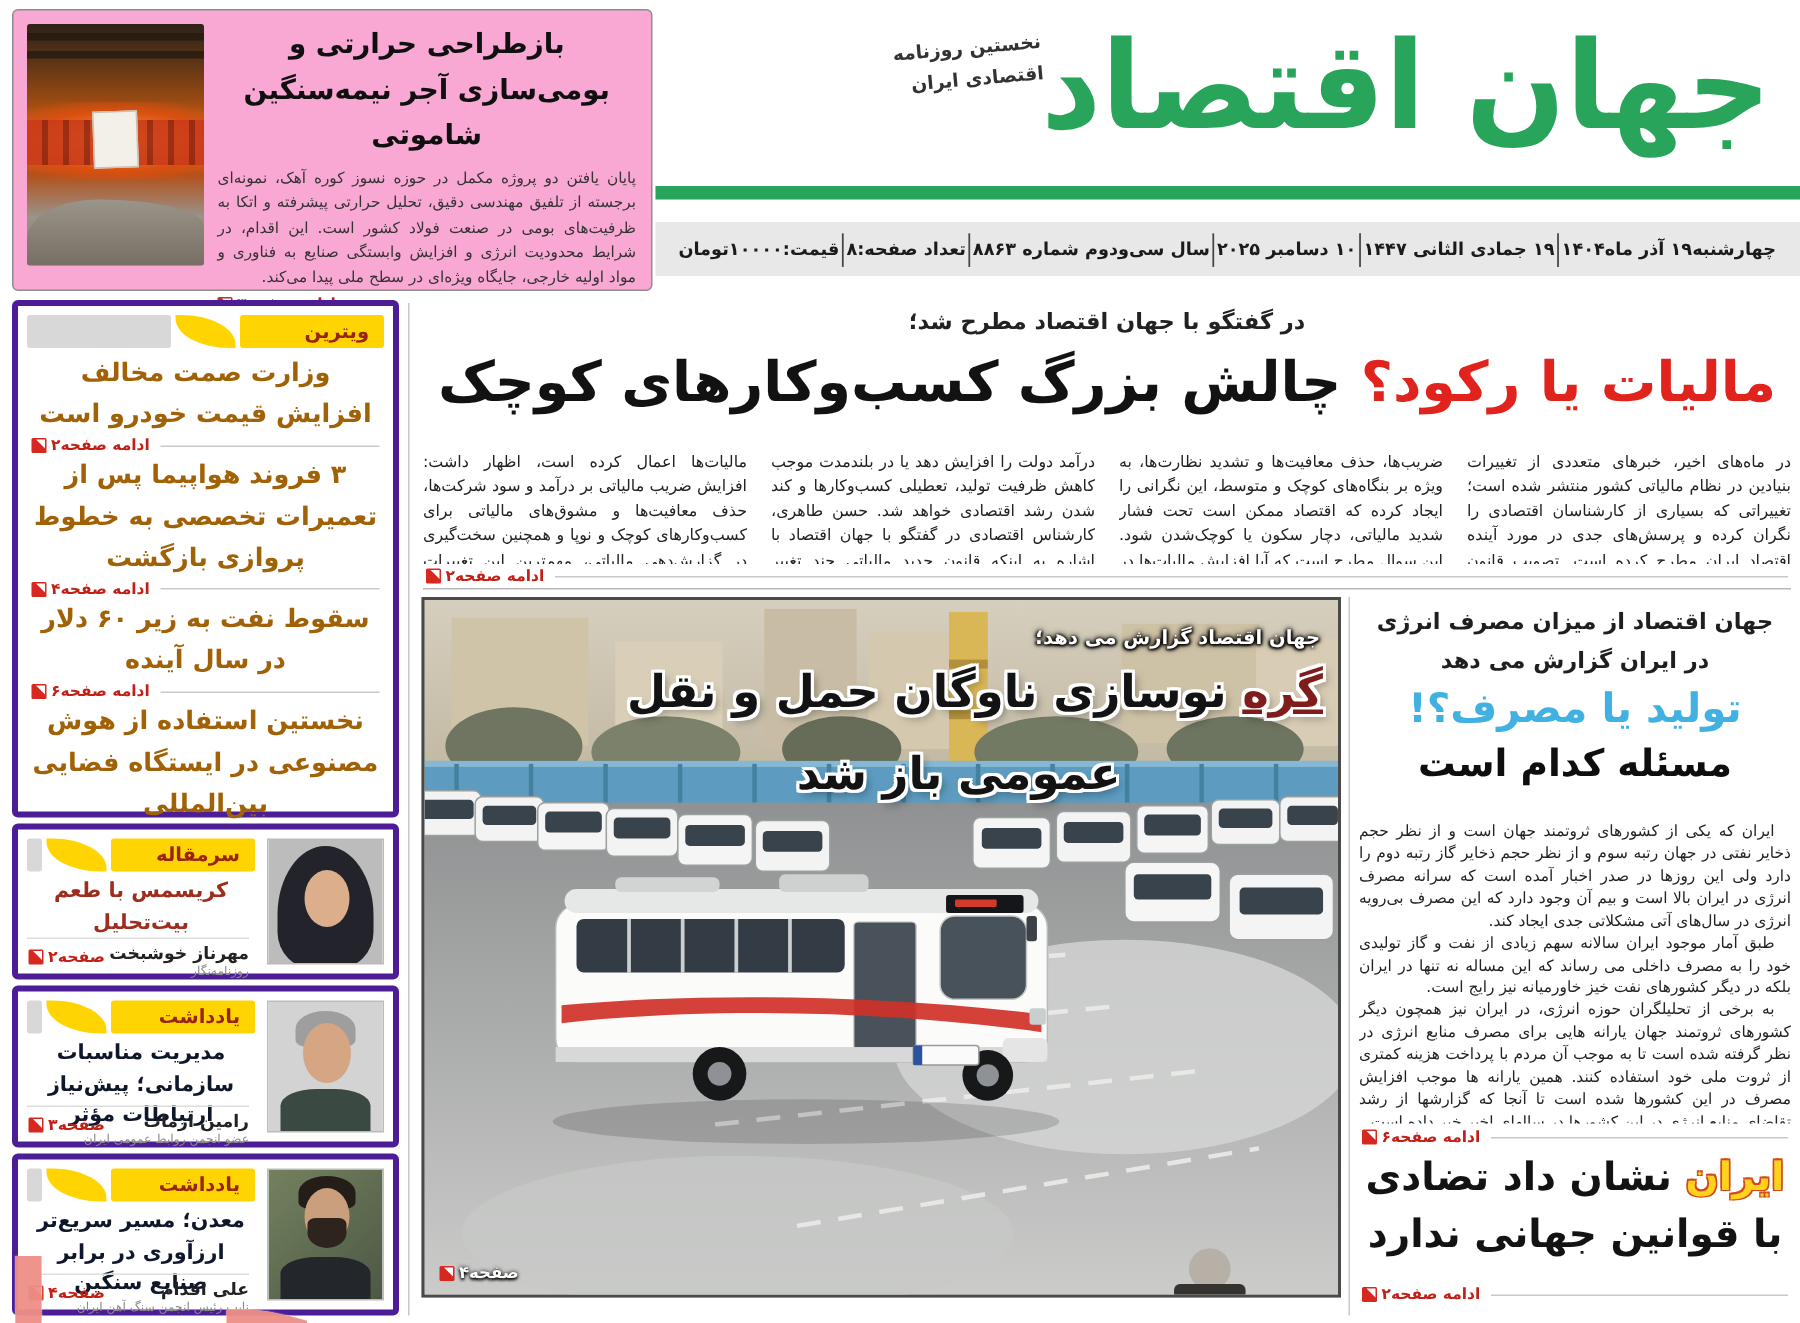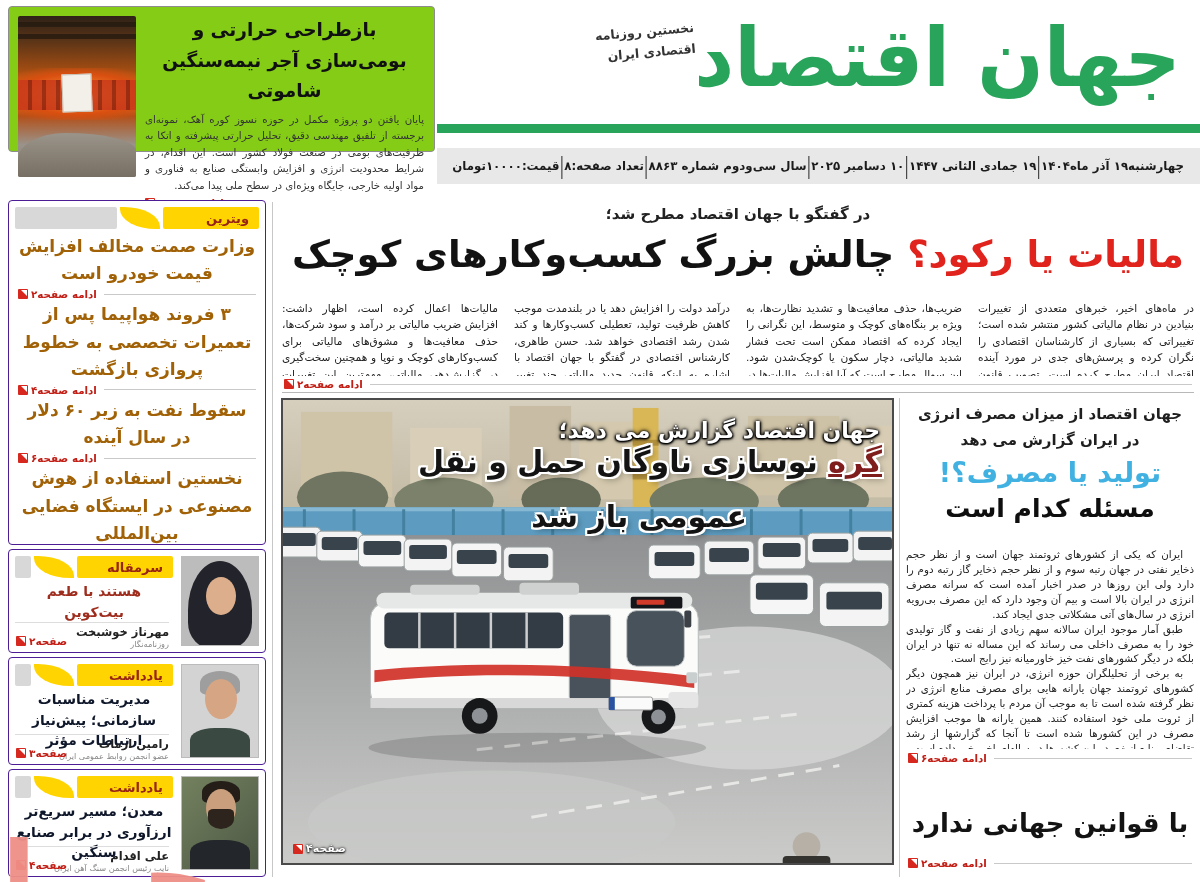--- a/index.html
+++ b/index.html
@@ -24,22 +24,22 @@
   }
   #date-strip {
     position:absolute; left:437px; right:0; top:148px; height:36px; background:#e8e8e8;
     display:flex; direction:rtl; align-items:center; justify-content:space-between;
     padding:0 16px; font-size:11.8px; font-weight:bold; color:#1b1b1b; white-space:nowrap;
   }
   .date-sep { color:#444; font-weight:normal; font-size:14px; transform:scaleY(1.6); }
 
   
   #topleft-box {
-    position:absolute; left:8px; top:6px; width:427px; height:146px;
-    border:1.5px solid #8d8d8d; border-radius:4px; background:#84cc16;
+    position:absolute; left:8px; top:6px; width:427px; height:188px;
+    border:1.5px solid #8d8d8d; border-radius:4px; background:#f9a8d4;
   }
   #furnace-photo {
     position:absolute; left:9px; top:9px; width:118px; height:161px; overflow:hidden; border-radius:2px;
     background:linear-gradient(180deg,#2e2218 0%,#5d3517 16%,#a34d12 34%,#e07a1f 50%,#b34f18 62%,#9a938a 80%,#847d72 100%);
   }
   #furnace-photo .beam { position:absolute; left:0; right:0; height:5px; background:#241a10; opacity:.8; }
   #furnace-photo .glow { position:absolute; left:-20px; top:52px; width:160px; height:52px;
     background:radial-gradient(ellipse at 50% 50%, #ff9b3a 0%, #d94f10 55%, transparent 80%); }
   #furnace-photo .cyl { position:absolute; left:0; top:64px; width:118px; height:30px;
     background:repeating-linear-gradient(90deg,#c93a1a 0 10px,#8f2410 10px 14px); opacity:.85; }
@@ -70,21 +70,21 @@
   .more-text { color:#c21f16; font-weight:bold; font-size:10.3px; direction:rtl; white-space:nowrap; }
   .more-line { flex:1; height:1px; background:#c9c9c9; margin-left:7px; }
 
   
   .vdiv { position:absolute; width:1px; background:#c7c7c7; }
   #vdiv1 { left:272px; top:202px; bottom:5px; }
   #vdiv2 { left:899px; top:398px; bottom:5px; }
   #hr-lead { position:absolute; left:282px; width:912px; top:392px; height:1px; background:#b8b8b8; }
 
   
-  .side-box { position:absolute; left:8px; width:258px; background:#fff; border:1px solid #4c1d95; border-radius:4px; }
+  .side-box { position:absolute; left:8px; width:258px; background:#fff; border:4px solid #4c1d95; border-radius:4px; }
   .tab-bar { position:absolute; top:6px; left:6px; display:flex; height:22px; }
   .tab-gray { flex:1; background:#d8d8d8; border-radius:2px; }
   .tab-swash { width:40px; background:#ffd400; margin:0 3px; border-radius:0 90% 0 90%; }
   .tab-label {
     background:#ffd400; color:#982414; font-weight:bold; font-size:13px;
     display:flex; align-items:center; justify-content:flex-start; padding:0 10px;
     direction:rtl; border-radius:2px; min-width:96px;
   }
   #vitrine-box { top:200px; height:345px; }
   #vitrine-items { position:absolute; top:32px; bottom:6px; left:9px; right:9px;
@@ -148,21 +148,21 @@
   .lead-col { flex:1; font-size:10.6px; line-height:1.55; text-align:justify; color:#222; direction:rtl; overflow:hidden; }
   #lead-more { position:absolute; left:284px; width:908px; top:377px; }
 
   
   #photo {
     position:absolute; left:281px; top:398px; width:613px; height:467px;
     border:2px solid #4a4a4a; overflow:hidden; background:#b9bab8;
   }
   #photo svg { position:absolute; inset:0; }
   #photo-kicker { position:absolute; right:12px; top:18px; direction:rtl;
-    font-size:22px; font-weight:bold; color:#fff;
+    font-size:13px; font-weight:bold; color:#fff;
     text-shadow:0 0 3px #000, 0 0 5px #000, 1px 1px 2px #000, -1px 1px 2px #000; }
   .outlined {
     font-weight:bold; direction:rtl; color:#131313; letter-spacing:-0.5px;
     text-shadow:-2px -2px 0 #fff, 2px -2px 0 #fff, -2px 2px 0 #fff, 2px 2px 0 #fff,
                 0 -2px 0 #fff, 0 2px 0 #fff, -2px 0 0 #fff, 2px 0 0 #fff, 3px 3px 6px rgba(0,0,0,.35);
   }
   #photo-h1 { position:absolute; right:10px; top:44px; font-size:30px; }
   #photo-h1 .red { color:#7f1d1d;text-decoration:underline; }
   #photo-h2 { position:absolute; right:145px; top:99px; font-size:30px; }
   #photo-page { position:absolute; left:10px; bottom:8px; display:flex; align-items:center; }
@@ -297,21 +297,21 @@
     <div class="tab-bar">
       <div class="tab-gray"></div>
       <div class="tab-swash"></div>
       <div class="tab-label">سرمقاله</div>
     </div>
     <div id="pt-woman" class="portrait">
       <div class="pt-bg"></div>
       <div class="hijab"></div>
       <div class="pt-face"></div>
     </div>
-    <div class="card-title red">هستند با طعم بیت‌کوین</div>
+    <div class="card-title red">کریسمس با طعم بیت‌تحلیل</div>
     <div class="card-author">مهرناز خوشبخت</div>
     <div class="card-role">روزنامه‌نگار</div>
     <div class="page-marker">
       <span class="cicon"></span>
       <span class="more-text">صفحه۲</span>
     </div>
   </div>
 
   <div class="side-box opinion-card" style="top:657px; height:108px">
     <div class="tab-bar">
@@ -519,20 +519,21 @@
     <p>ایران که یکی از کشورهای ثروتمند جهان است و از نظر حجم ذخایر نفتی در جهان رتبه سوم و از نظر حجم ذخایر گاز رتبه دوم را دارد ولی این روزها در صدر اخبار آمده است که سرانه مصرف انرژی در ایران بالا است و بیم آن وجود دارد که این مصرف بی‌رویه انرژی در سال‌های آتی مشکلاتی جدی ایجاد کند.</p>
     <p>طبق آمار موجود ایران سالانه سهم زیادی از نفت و گاز تولیدی خود را به مصرف داخلی می رساند که این مساله نه تنها در ایران بلکه در دیگر کشورهای نفت خیز خاورمیانه نیز رایج است.</p>
     <p>به برخی از تحلیلگران حوزه انرژی، در ایران نیز همچون دیگر کشورهای ثروتمند جهان یارانه هایی برای مصرف منابع انرژی در نظر گرفته شده است تا به موجب آن مردم با پرداخت هزینه کمتری از ثروت ملی خود استفاده کنند. همین یارانه ها موجب افزایش مصرف در این کشورها شده است تا آنجا که گزارشها از رشد تقاضای منابع انرژی در این کشورها در سالهای اخیر خبر داده است.</p>
   </div>
   <div id="energy-more" class="more-row">
     <span class="cicon"></span>
     <span class="more-text">ادامه صفحه۶</span>
     <span class="more-line"></span>
   </div>
 
+  <div id="iran-h1"><span class="yellow">ایران</span> <span>نشان داد تضادی</span></div>
   <div id="iran-h2">با قوانین جهانی ندارد</div>
   <div id="iran-more" class="more-row">
     <span class="cicon"></span>
     <span class="more-text">ادامه صفحه۲</span>
     <span class="more-line"></span>
   </div>
 
 </div>
 
 </body></html>

